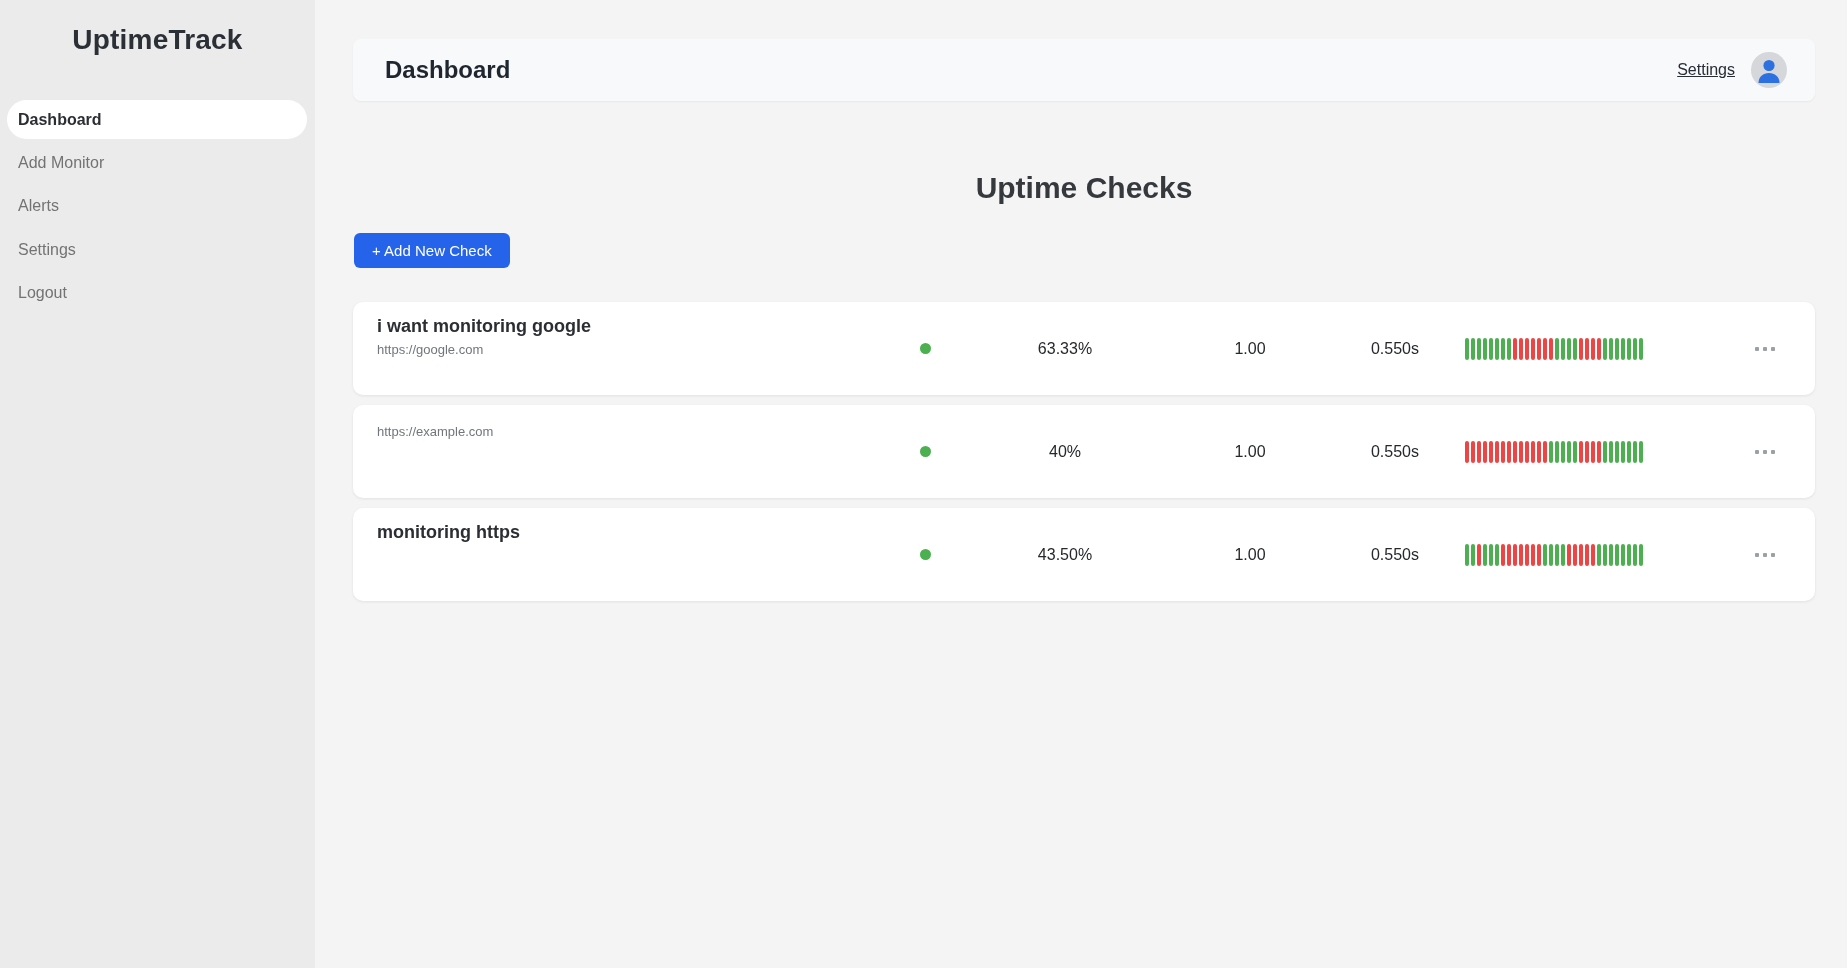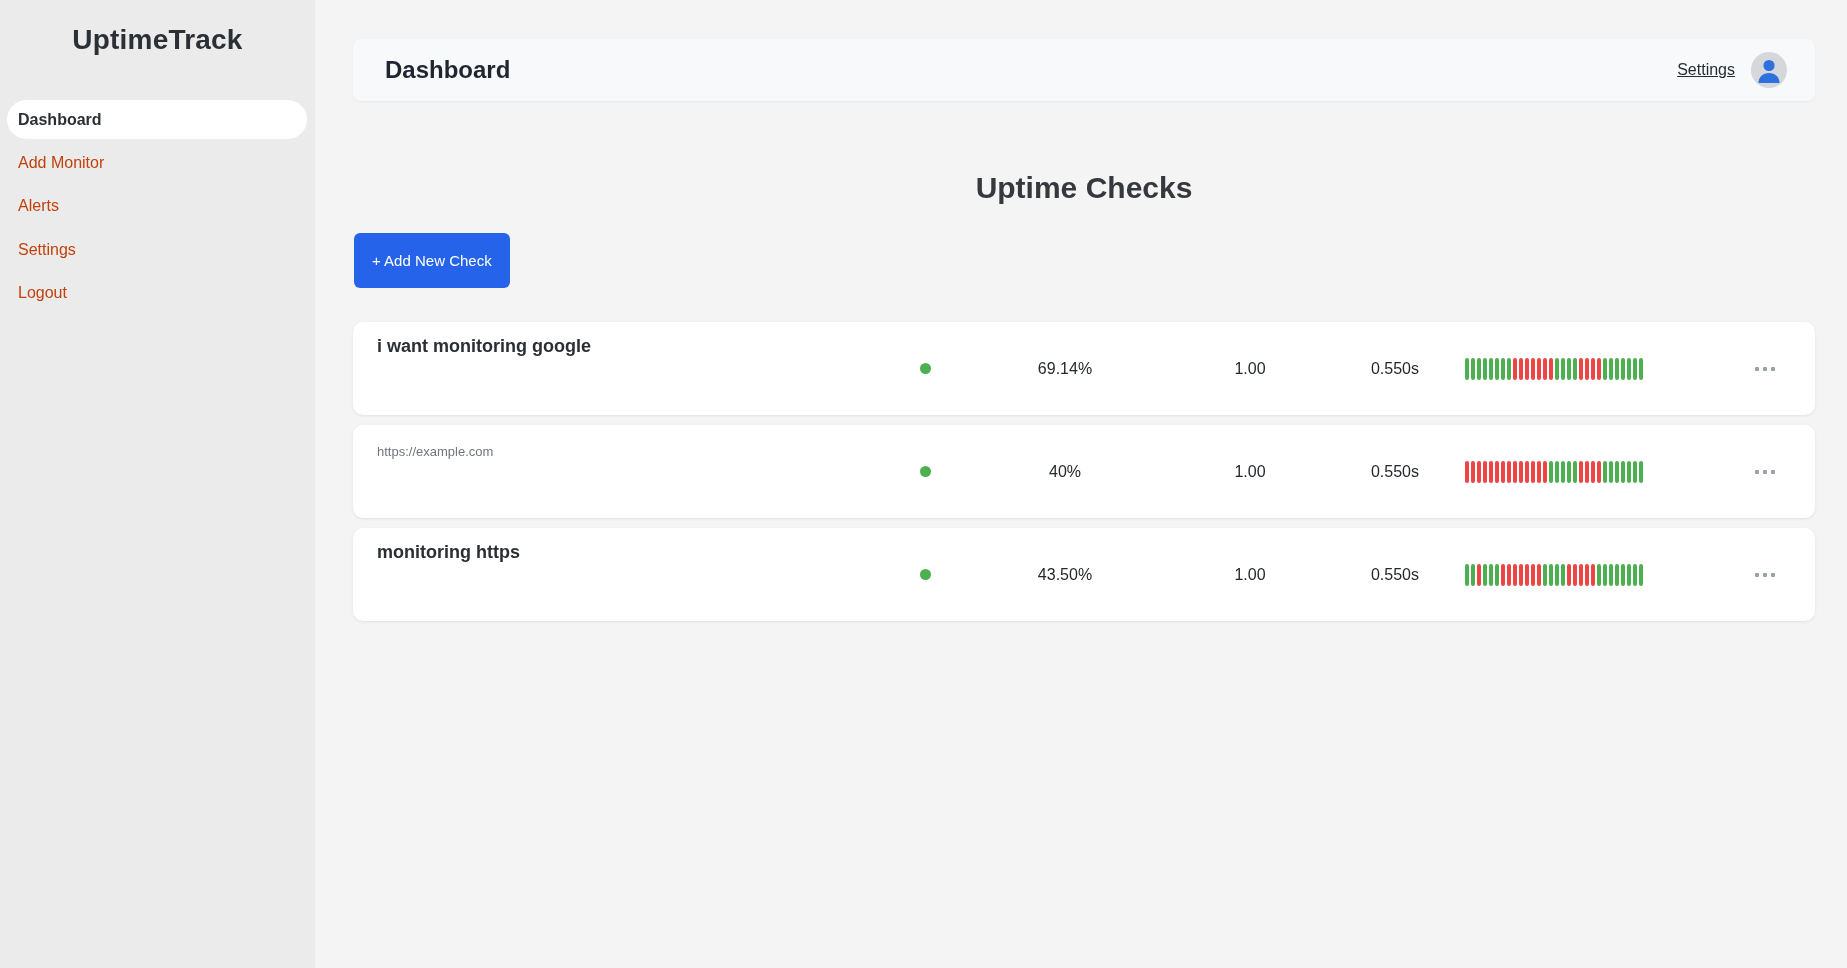--- a/index.html
+++ b/index.html
@@ -24,21 +24,21 @@
     font-weight: bold;
     color: #2b2f36;
     padding-top: 24px;
     letter-spacing: 0.2px;
   }
   .nav { margin-top: 42px; display: flex; flex-direction: column; }
   .nav-item {
     margin: 2px 8px 2px 7px;
     padding: 10px 11px;
     font-size: 16px;
-    color: #c2410c;
+    color: #737373;
     border-radius: 9999px;
     cursor: pointer;
     line-height: 1.2;
   }
   .nav-item.active {
     background: #ffffff;
     font-weight: bold;
     color: #2b2f33;
   }
 
@@ -79,21 +79,21 @@
     margin: 70px 0 16px 0;
   }
 
   .add-btn {
     display: inline-block;
     border: none;
     background: #2563eb;
     color: #ffffff;
     font-family: "Liberation Sans", sans-serif;
     font-size: 15px;
-    padding: 19px 18px;
+    padding: 9px 18px;
     border-radius: 6px;
     cursor: pointer;
     margin: 12px 0 34px 1px;
   }
 
   
   .monitor-list { display: flex; flex-direction: column; gap: 10px; }
   .monitor-card {
     background: #ffffff;
     border-radius: 10px;
@@ -168,26 +168,27 @@
   </div>
 
   <h1 class="page-heading">Uptime Checks</h1>
 
   <button class="add-btn" style="background: rgb(37, 99, 235);">+ Add New Check</button>
 
   <div class="monitor-list">
   <div class="monitor-card">
     <div class="monitor-info">
       <div class="monitor-name">i want monitoring google</div>
+      <div class="monitor-url">https://google.com</div>
     </div>
     <div class="col col-dot">
       <span class="status-dot" style="background: rgb(76, 175, 80);"></span>
     </div>
     <div class="col col-pct">
-      <span class="stat-text">69.14%</span>
+      <span class="stat-text">63.33%</span>
     </div>
     <div class="col col-metric">
       <span class="stat-text">1.00</span>
     </div>
     <div class="col col-time">
       <span class="stat-text">0.550s</span>
     </div>
     <div class="col col-bars">
       <div class="bars">
             <span class="bar" style="background: rgb(76, 175, 80);"></span>

